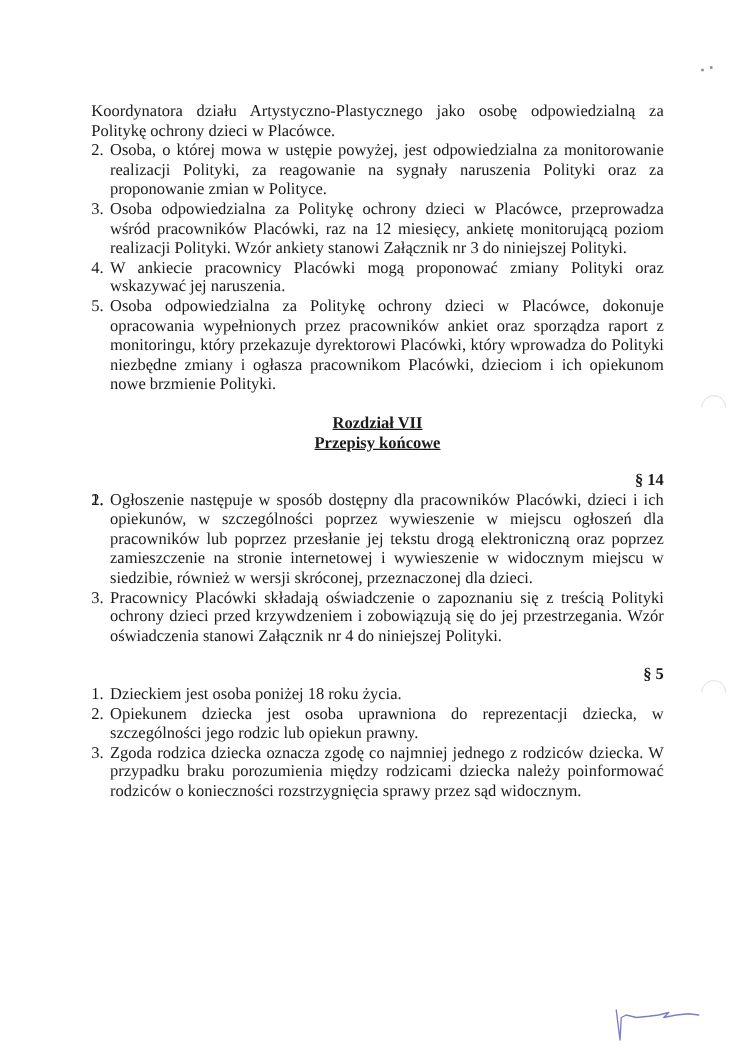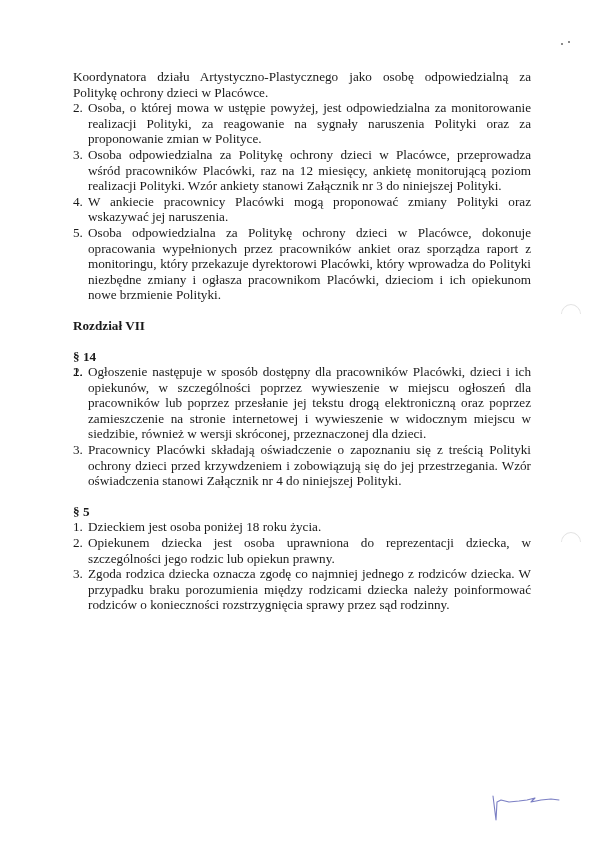--- a/index.html
+++ b/index.html
@@ -1,38 +1,38 @@
 <!DOCTYPE html>
 <html><head>
 <meta charset="utf-8">
 <style>
   html, body { margin: 0; padding: 0; background: #ffffff; }
   body { width: 600px; height: 848px; position: relative; overflow: hidden; }
   .page {
-    position: absolute; left: 0; top: 0; width: 600px; height: 645px;
+    position: absolute; left: 0; top: 12px; width: 600px; height: 645px;
     background: #ffffff;
   }
   .content {
     position: absolute; left: 73px; top: 69px; width: 458px;
     font-family: "Liberation Serif", serif;
     font-size: 13.2px; line-height: 15.6px; color: #1a1a1a;
   }
   .para { margin: 0; text-align: justify; }
   .list { margin: 0; padding: 0; list-style: none; }
   .list li {
     position: relative; padding-left: 15px; text-align: justify; margin: 0;
   }
   .list li .num {
     position: absolute; left: 0; top: 0;
   }
   .chapter {
-    font-weight: bold; margin: 0;
+    text-align: center; font-weight: bold; margin: 0; text-decoration: underline;
   }
   .chapter-block { margin-top: 15px; }
-  .section-sign { text-align: left; font-weight: bold; margin-top: 15px; }
+  .section-sign { text-align: right; font-weight: bold; margin-top: 15px; }
   .mark-top {
     position: absolute; left: 561px; top: 41px; width: 10px; height: 4px;
   }
   .mark-top span { position: absolute; width: 2px; height: 2px; background: #8a8a8a; }
   .punch {
     position: absolute; width: 18px; height: 18px; border: 1.5px solid #e4e4e4;
     border-radius: 50%; border-bottom-color: transparent; border-left-color: transparent;
     transform: rotate(-45deg);
   }
   .signature { position: absolute; left: 485px; top: 790px; width: 80px; height: 40px; }
@@ -54,34 +54,35 @@
     <p class="para">Koordynatora działu  Artystyczno-Plastycznego jako osobę odpowiedzialną za Politykę ochrony dzieci w Placówce.</p>
     <ol class="list">
       <li><span class="num">2.</span><span>Osoba, o której mowa w ustępie powyżej, jest odpowiedzialna za monitorowanie realizacji Polityki, za reagowanie na sygnały naruszenia Polityki oraz za proponowanie zmian w Polityce.</span></li>
       <li><span class="num">3.</span><span>Osoba odpowiedzialna za Politykę ochrony dzieci w Placówce, przeprowadza wśród pracowników Placówki, raz na 12 miesięcy, ankietę monitorującą poziom realizacji Polityki. Wzór ankiety stanowi Załącznik nr 3 do niniejszej Polityki.</span></li>
       <li><span class="num">4.</span><span>W ankiecie pracownicy Placówki mogą proponować zmiany Polityki oraz wskazywać jej naruszenia.</span></li>
       <li><span class="num">5.</span><span>Osoba odpowiedzialna za Politykę ochrony dzieci w Placówce, dokonuje opracowania wypełnionych przez pracowników ankiet oraz sporządza raport z monitoringu, który przekazuje dyrektorowi Placówki, który wprowadza do Polityki niezbędne zmiany i ogłasza pracownikom Placówki, dzieciom i ich opiekunom nowe brzmienie Polityki.</span></li>
     </ol>
 
     <div class="chapter-block">
       <p class="chapter">Rozdział VII</p>
+      <p class="chapter">Przepisy końcowe</p>
       <div class="section-sign">§ 14</div>
       <ol class="list">
         <li><span class="num">1.</span></li>
         <li><span class="num">2.</span><span>Ogłoszenie następuje w sposób dostępny dla pracowników Placówki, dzieci i ich opiekunów, w szczególności poprzez wywieszenie w miejscu ogłoszeń dla pracowników lub poprzez przesłanie jej tekstu drogą elektroniczną oraz poprzez zamieszczenie na stronie internetowej i wywieszenie w widocznym miejscu w siedzibie, również w wersji skróconej, przeznaczonej dla dzieci.</span></li>
         <li><span class="num">3.</span><span>Pracownicy Placówki składają oświadczenie o zapoznaniu się z treścią Polityki ochrony dzieci przed krzywdzeniem i zobowiązują się do jej przestrzegania. Wzór oświadczenia stanowi Załącznik nr 4 do niniejszej Polityki.</span></li>
       </ol>
     </div>
 
     <div class="chapter-block">
       <div class="section-sign">§ 5</div>
       <ol class="list">
         <li><span class="num">1.</span><span>Dzieckiem jest osoba poniżej 18 roku życia.</span></li>
         <li><span class="num">2.</span><span>Opiekunem dziecka jest osoba uprawniona do reprezentacji dziecka, w szczególności jego rodzic lub opiekun prawny.</span></li>
-        <li><span class="num">3.</span><span>Zgoda rodzica dziecka oznacza zgodę co najmniej jednego z rodziców dziecka. W przypadku braku porozumienia między rodzicami dziecka należy poinformować rodziców o konieczności rozstrzygnięcia sprawy przez sąd rodzinny.</span></li>
+        <li><span class="num">3.</span><span>Zgoda rodzica dziecka oznacza zgodę co najmniej jednego z rodziców dziecka. W przypadku braku porozumienia między rodzicami dziecka należy poinformować rodziców o konieczności rozstrzygnięcia sprawy przez sąd widocznym.</span></li>
       </ol>
     </div>
   </div>
 
   <svg class="signature" viewBox="0 0 80 40">
     <path id="sig-path" d="M8 6 L9 14 L11 30 L12 12 L16 10 L24 12 L34 11 L42 10 L50 8 L46 12 L56 10 L66 9 L74 10" fill="none" stroke="#7b7fc4" stroke-width="1.1" stroke-linecap="round" stroke-linejoin="round"></path>
   </svg>
 
 </div>
 

